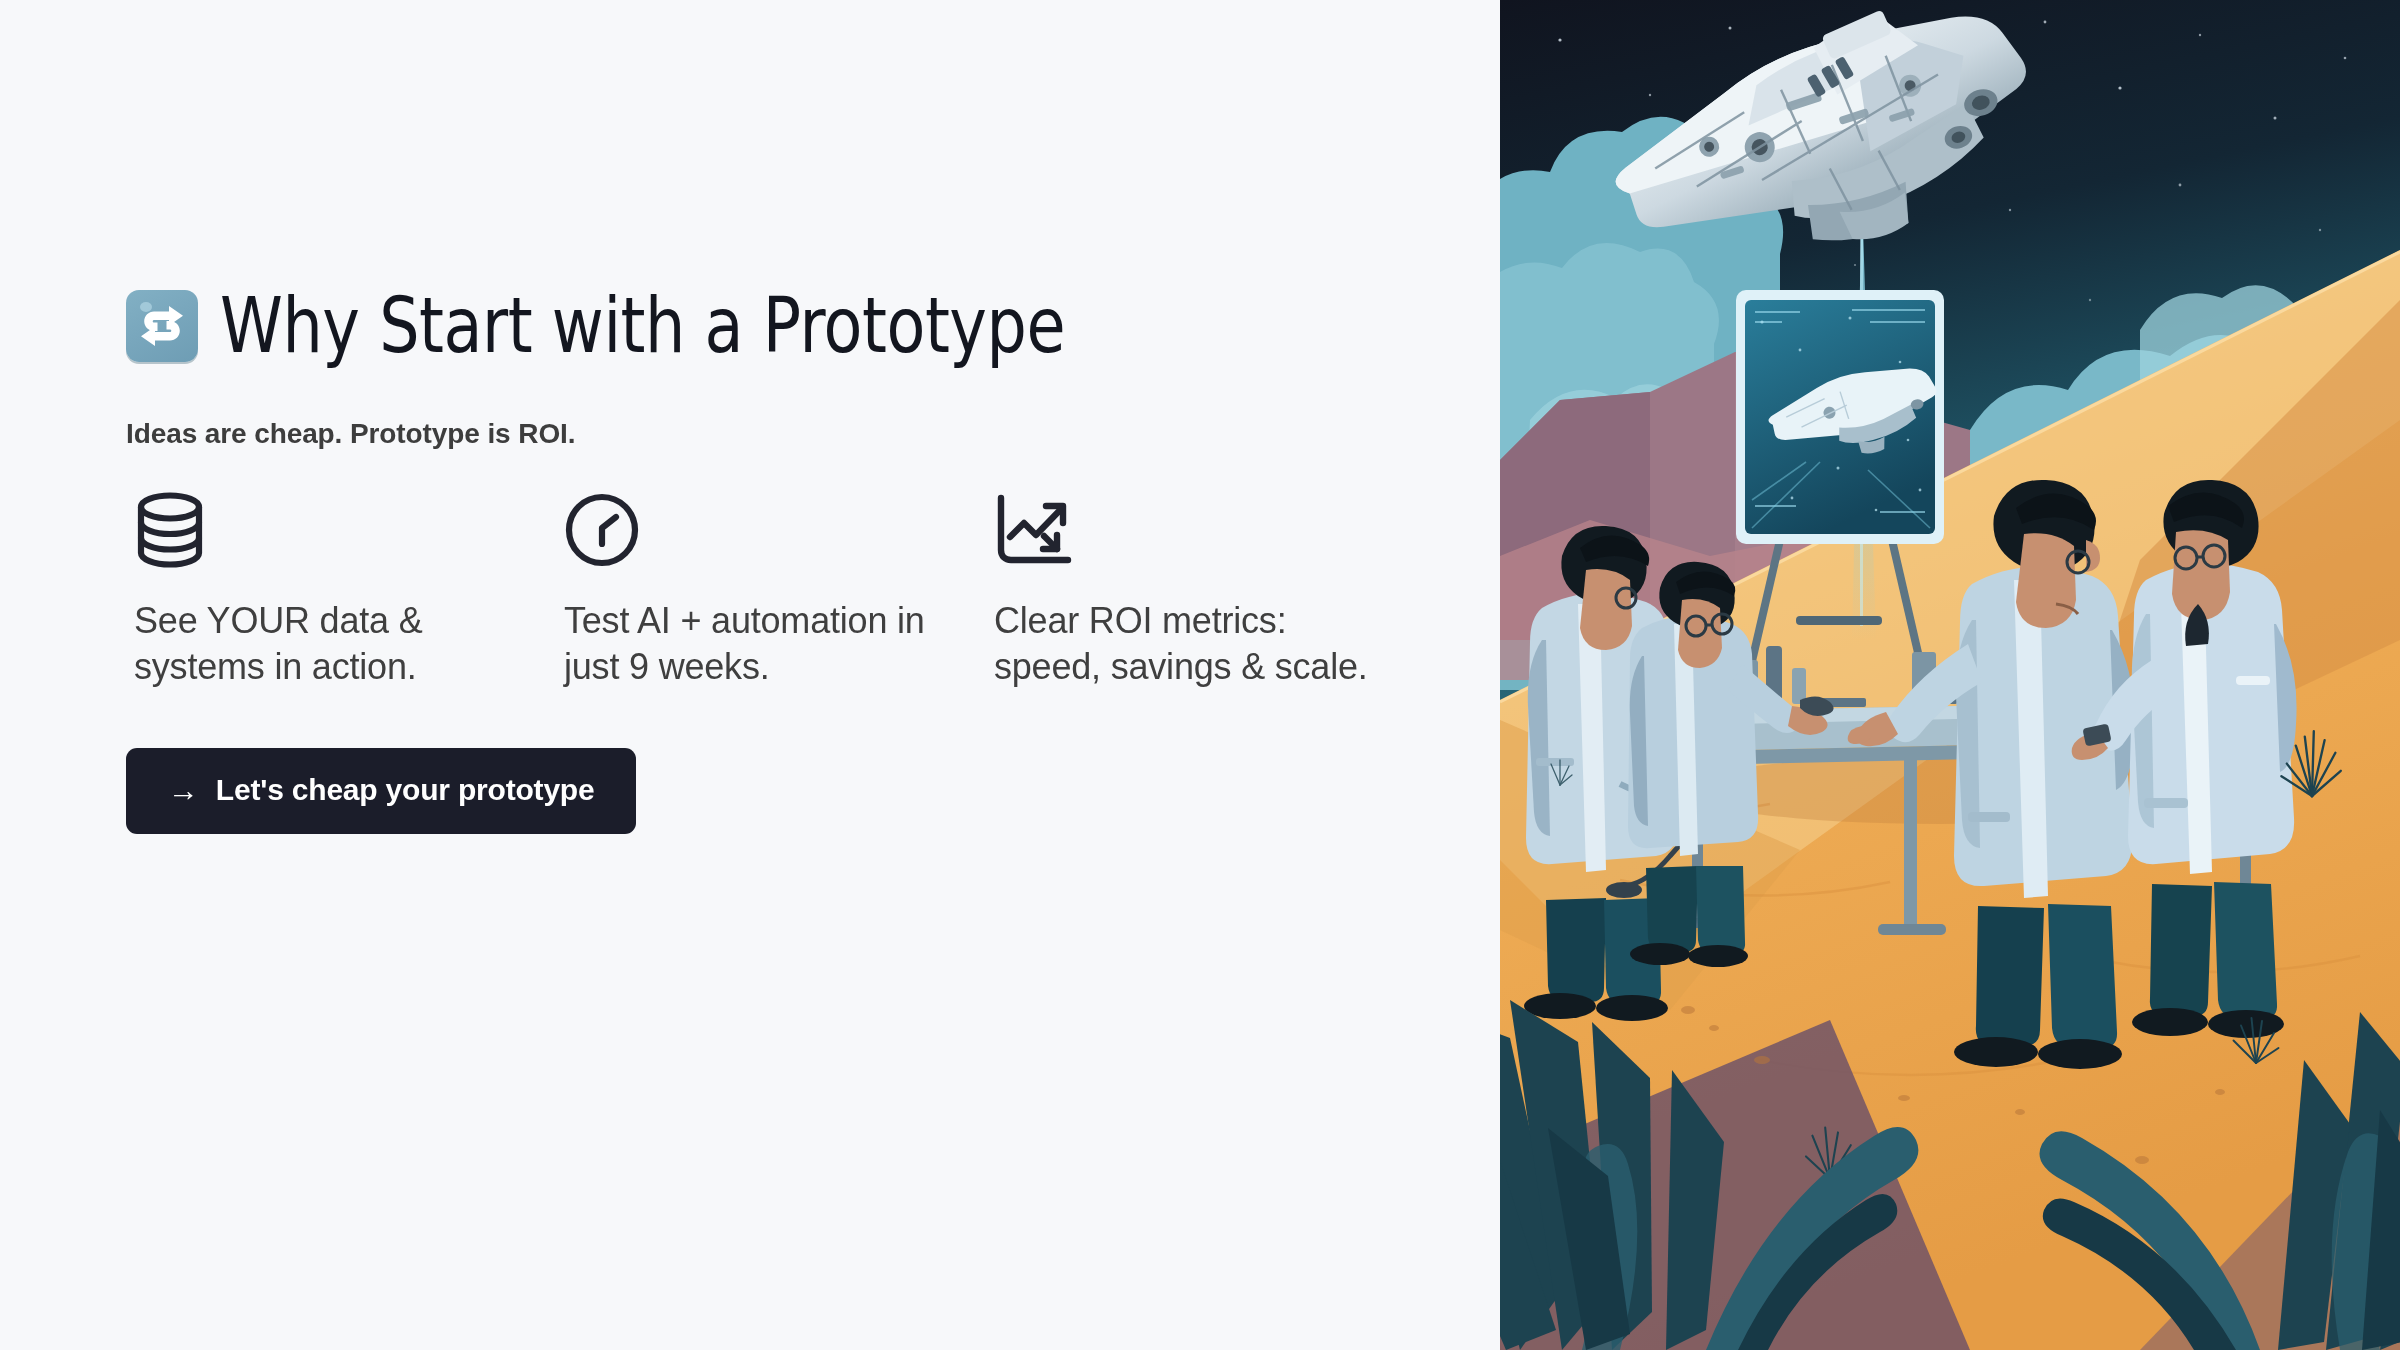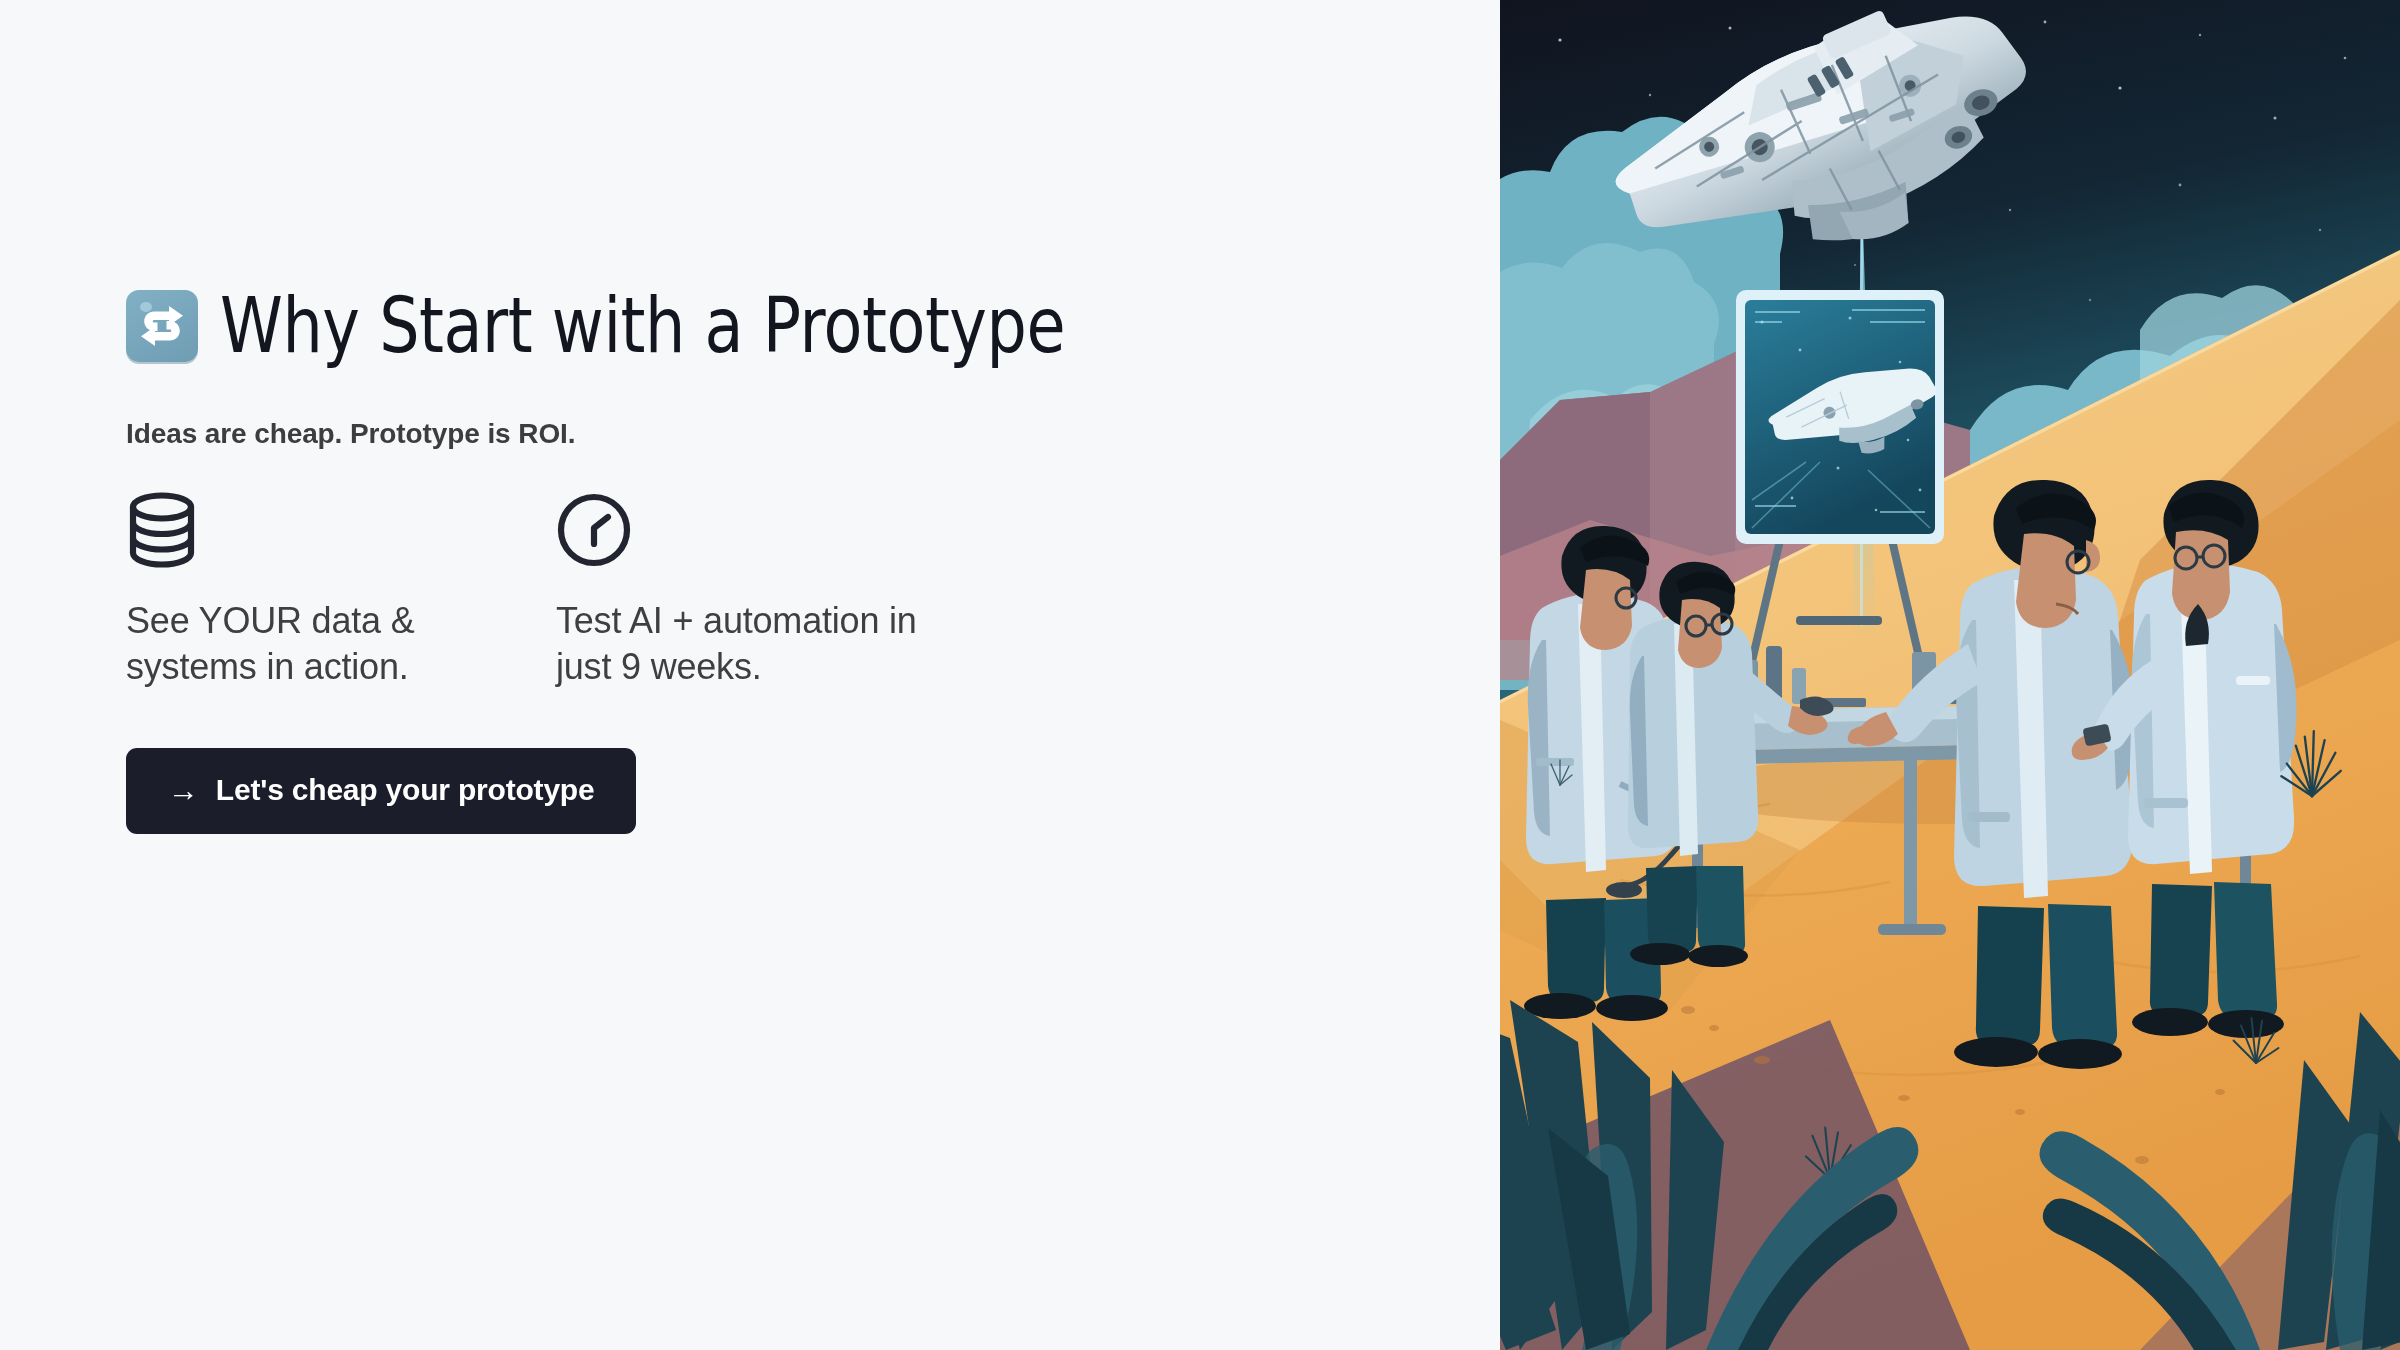--- a/index.html
+++ b/index.html
@@ -38,21 +38,21 @@
   }
 
   
   .subtitle {
     margin-top:54px;
     font-size:28px; font-weight:700; color:#3d3d3d;
     letter-spacing:-0.1px;
   }
 
   
-  .cols { margin-top:42px; display:flex; gap:0; }
+  .cols { margin-top:42px; display:flex; gap:0;margin-left:8px; }
   .col { width:430px; flex:0 0 430px; }
   .col-icon { height:80px; display:flex; align-items:flex-start; }
   .col-icon svg { display:block; }
   .col-text {
     margin-top:26px;
     font-size:36px; line-height:1.28; font-weight:300;
     color:#3f3f3f; letter-spacing:-0.2px;
     max-width:380px;
   }
 
@@ -123,20 +123,34 @@
         <div class="col">
           <div class="col-icon">
             <svg width="76" height="76" viewBox="0 0 76 76">
               <circle cx="38" cy="38" r="33" fill="none" stroke="#22242f" stroke-width="6.2"></circle>
               <path d="M38 52 L38 36 L52 25" fill="none" stroke="#22242f" stroke-width="6.2" stroke-linecap="round" stroke-linejoin="round"></path>
             </svg>
           </div>
           <div class="col-text">Test AI + automation in just 9 weeks.</div>
         </div>
 
+        <div class="col">
+          <div class="col-icon">
+            <svg width="80" height="76" viewBox="0 0 80 76">
+              <g fill="none" stroke="#22242f" stroke-width="6.4" stroke-linecap="round" stroke-linejoin="round">
+                <path d="M7 6 L7 58 C7 64 11 68 17 68 L74 68"></path>
+                <path d="M16 45 L30 31 L42 43 L68 16"></path>
+                <path d="M52 14 L69 14 L69 31"></path>
+                <path d="M50 44 L63 57"></path>
+                <path d="M63 43 L63 57 L49 57"></path>
+              </g>
+            </svg>
+          </div>
+          <div class="col-text">Clear ROI metrics: speed, savings &amp; scale.</div>
+        </div>
 
       </div>
 
       <div>
         <button class="cta">
           <span class="cta-arrow">→</span>
           <span>Let's cheap your prototype</span>
         </button>
       </div>
 

